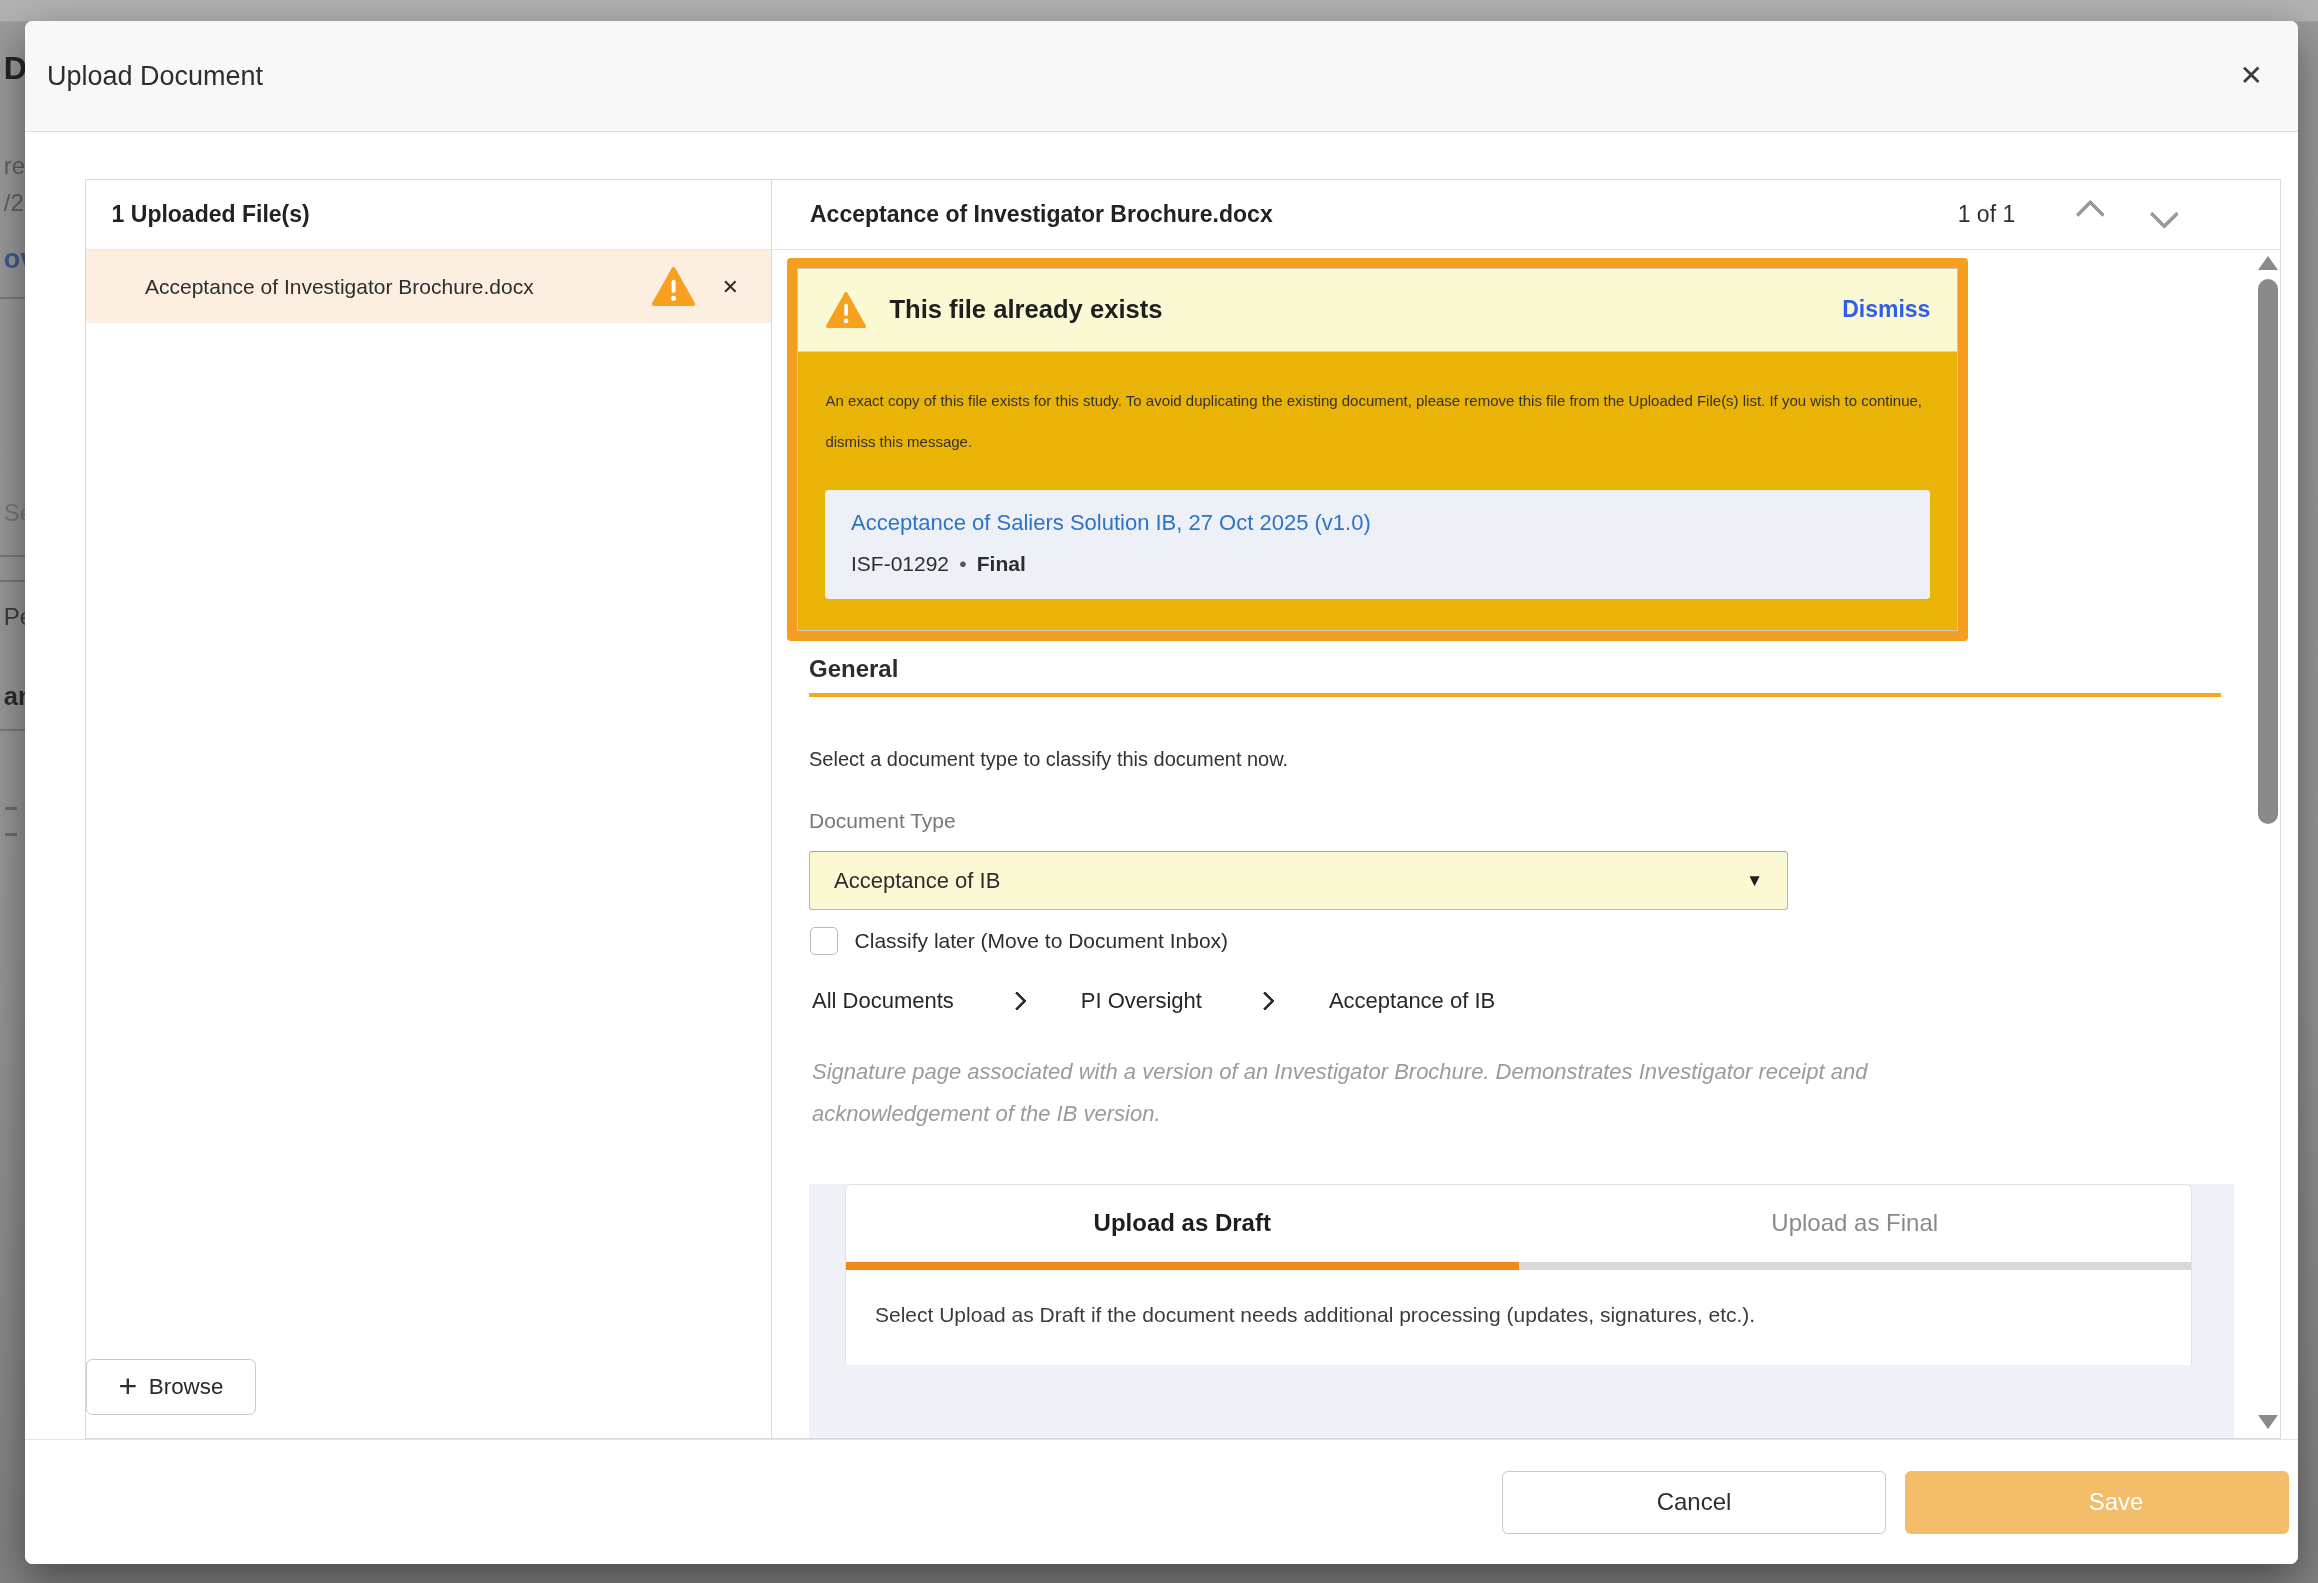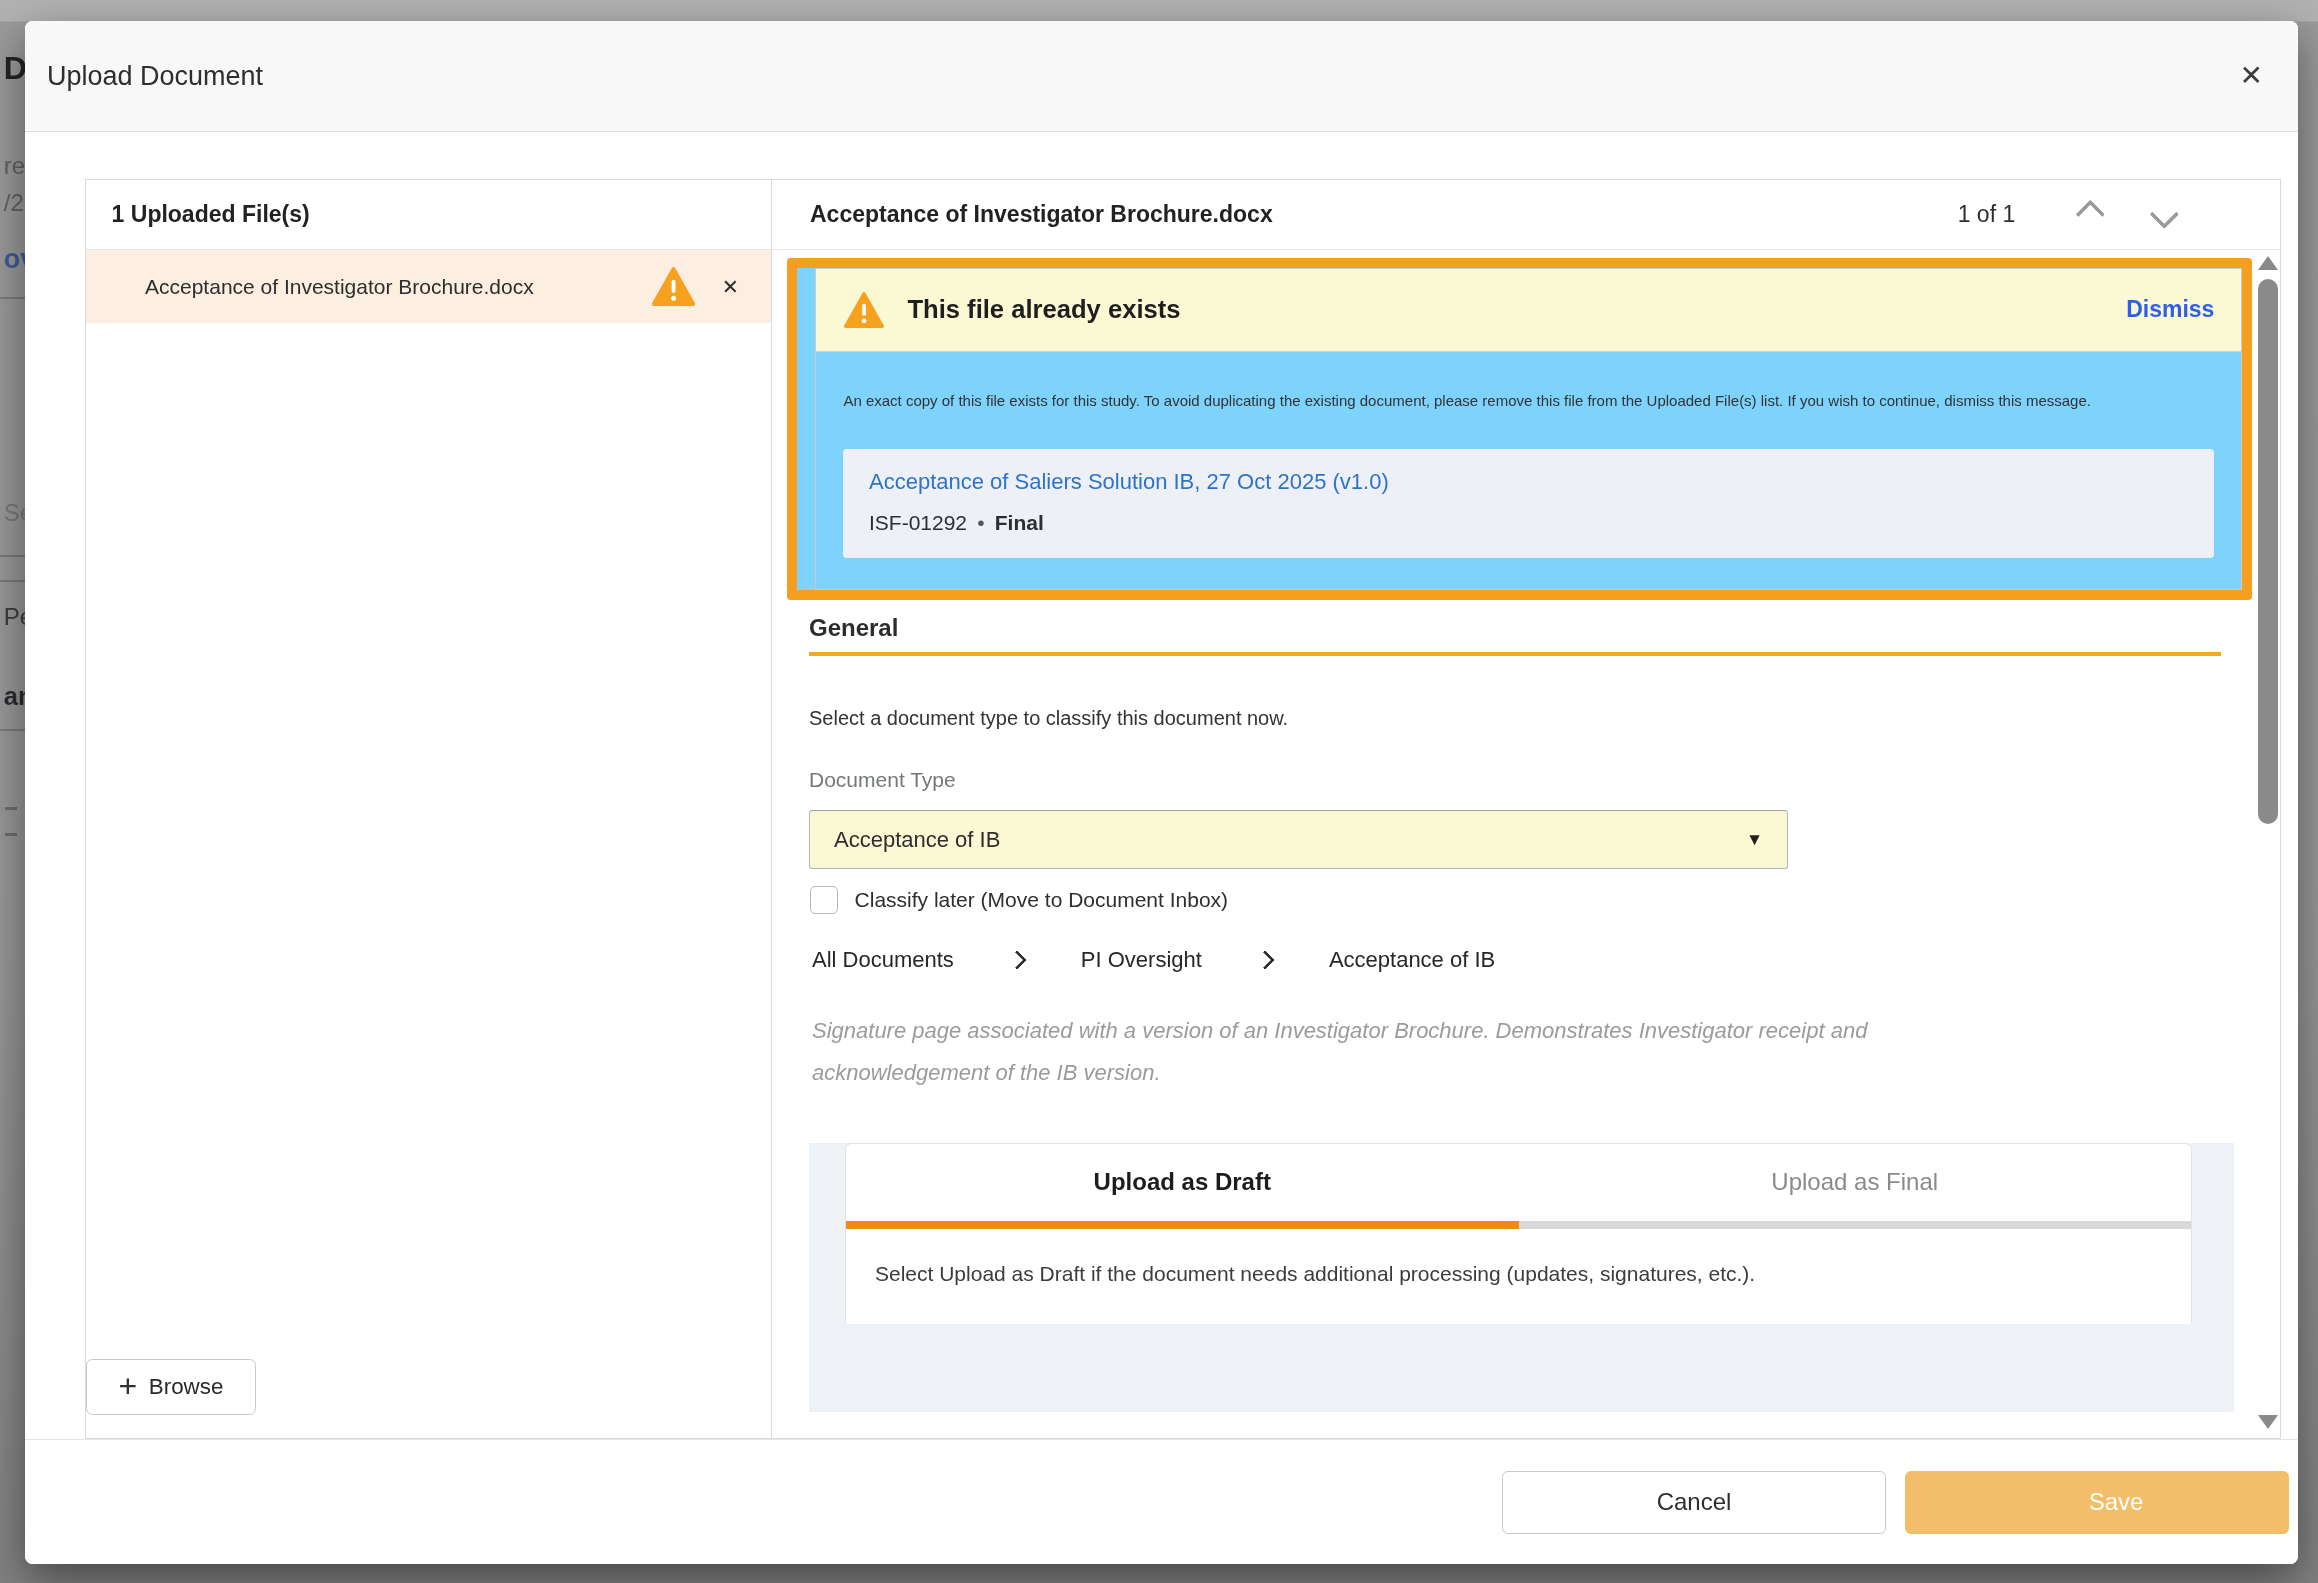--- a/index.html
+++ b/index.html
@@ -50,22 +50,22 @@
   .rp-pagination{margin-left:auto;display:flex;align-items:center;gap:61px;padding-right:102px;}
   .rp-pagination .pg-label{font-size:23px;color:#2e2e2e;}
   .chev{width:16.6px;height:16.6px;border-top:4.5px solid #9a9a9a;border-right:4.5px solid #9a9a9a;
     display:inline-block;border-radius:1.9px;cursor:pointer;}
   .chev.up{transform:rotate(-45deg) translate(2.6px,2.6px);}
   .chev.down{transform:rotate(135deg) translate(2.6px,2.6px);}
 
   .scroll-area{position:absolute;left:0;right:25.6px;top:70px;bottom:0;overflow:hidden;}
 
   
-  .alert-card{margin:7.7px 0 0 15.4px;width:1465px;border:10.2px solid #f59e1f;border-radius:3.8px;
-    box-sizing:border-box;background:#7dd3fc;padding-left:18px;}
+  .alert-card{margin:7.7px 0 0 15.4px;width:1181px;border:10.2px solid #f59e1f;border-radius:3.8px;
+    box-sizing:border-box;background:#eab308;}
   .alert-inner{border:1.3px solid #c9c9c9;}
   .alert-banner{background:#fbf9d3;border-bottom:1.3px solid #d6d4c2;display:flex;align-items:center;
     padding:22px 27px;gap:22px;}
   .alert-title{font-size:25.6px;font-weight:bold;color:#1f1f1f;}
   .dismiss{margin-left:auto;font-size:23px;font-weight:bold;color:#2f5fe8;cursor:pointer;text-decoration:none;}
   .alert-body{padding:28px 27px 31px;}
   .alert-text{margin:0;font-size:15px;color:#333;line-height:41px;max-width:1382px;}
   .existing-doc{margin-top:28px;background:#edf1f7;border-radius:3.8px;padding:20.5px 25.6px 23px;}
   .doc-link{display:block;font-size:22px;color:#2d73c9;text-decoration:none;cursor:pointer;}
   .doc-meta{margin-top:15.4px;font-size:21px;color:#2e2e2e;display:flex;align-items:center;gap:10.2px;}

